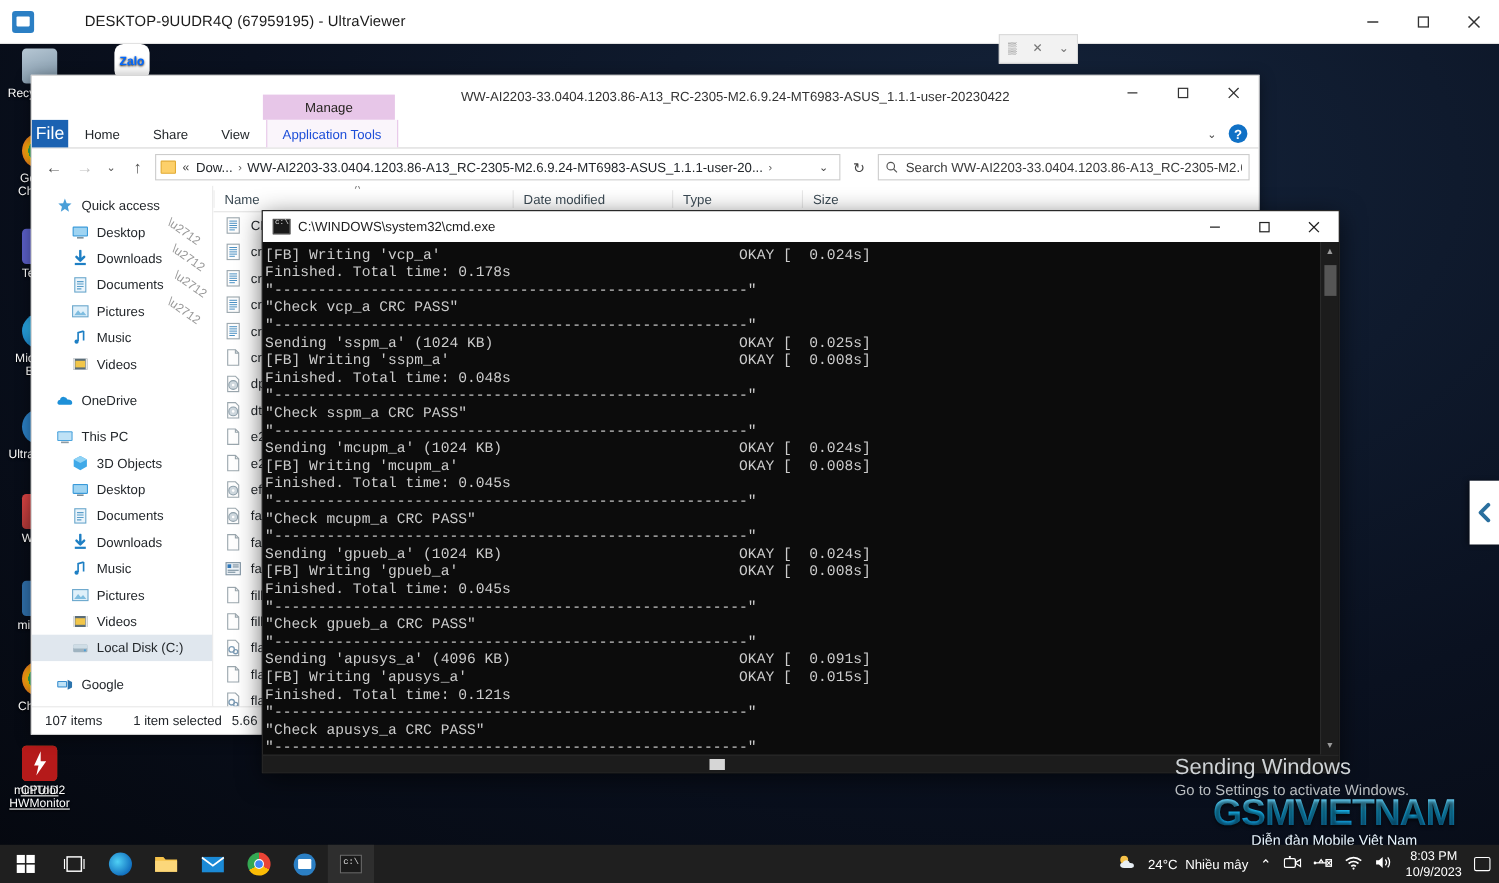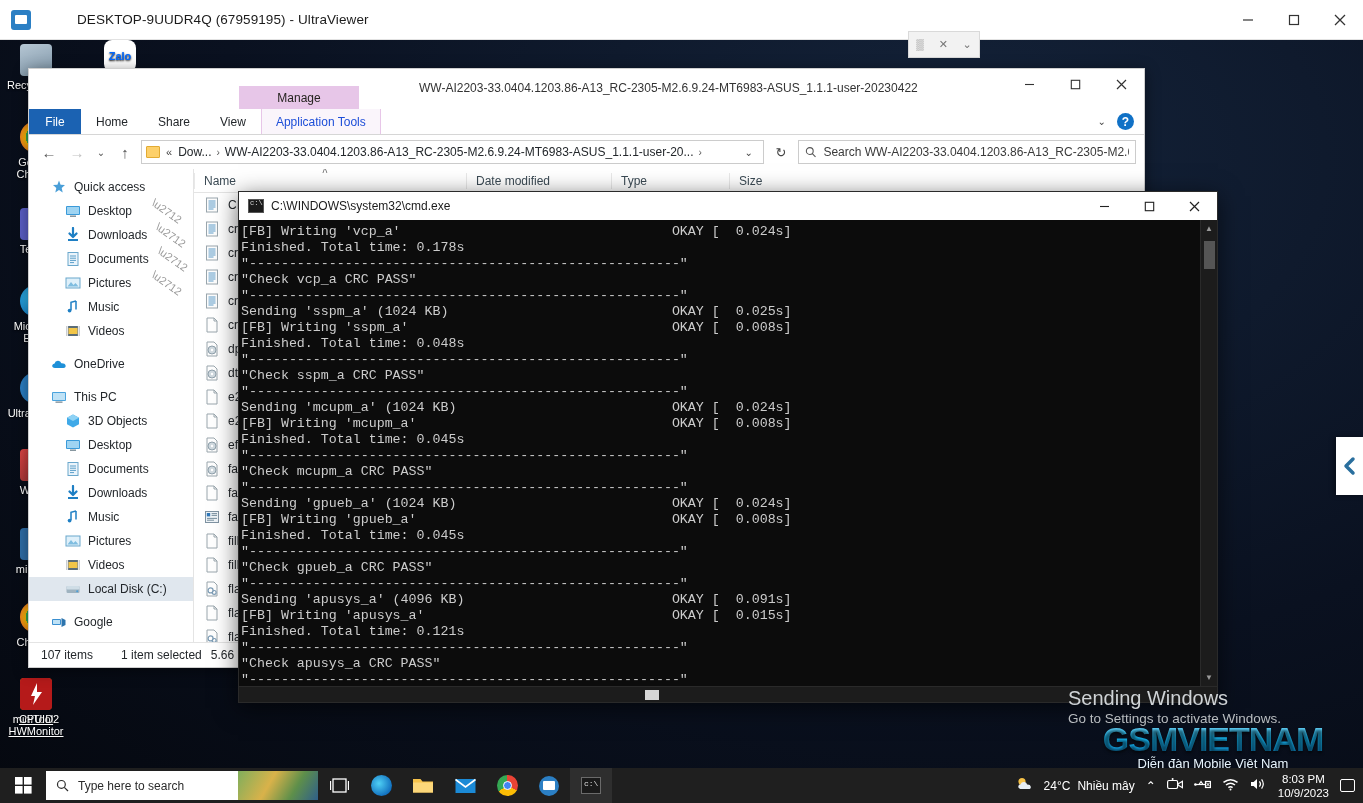--- a/index.html
+++ b/index.html
@@ -96,21 +96,21 @@
     width: 46px; height: 30px; display: flex; align-items: center;
     justify-content: center; color: #333;
   }
 
   .ex-ribbon {
     height: 26px; display: flex; align-items: stretch;
     border-bottom: 1px solid #d6d6d6; background: #fff;
     position: relative;
   }
   .rib-file {
-    width: 52px; background: #1b62b2; color: #fff; font-size: 12px;
+    width: 33px; background: #1b62b2; color: #fff; font-size: 16px;
     display: flex; align-items: center; justify-content: center;
   }
   .rib-tab {
     padding: 0 15px; font-size: 12px; color: #23272b;
     display: flex; align-items: center;
   }
   .rib-apptools {
     width: 120px; background: #faf5fb; color: #1d4ed8; font-size: 12px;
     display: flex; align-items: center; justify-content: center;
     border-left: 1px solid #e7c6e8; border-right: 1px solid #e7c6e8;
@@ -888,28 +888,20 @@
 
   <div class="taskbar">
     <div class="tb-start">
       <svg width="17" height="17" viewBox="0 0 17 17">
         <rect x="0" y="0" width="7.6" height="7.6" fill="#ffffff"></rect>
         <rect x="9" y="0" width="7.6" height="7.6" fill="#ffffff"></rect>
         <rect x="0" y="9" width="7.6" height="7.6" fill="#ffffff"></rect>
         <rect x="9" y="9" width="7.6" height="7.6" fill="#ffffff"></rect>
       </svg>
     </div>
-    <div class="tb-search">
-      <svg width="13" height="13" viewBox="0 0 13 13">
-        <circle cx="5.4" cy="5.4" r="3.9" fill="none" stroke="#2b2b2b" stroke-width="1.2"></circle>
-        <path d="M8.3 8.3 L12 12" stroke="#2b2b2b" stroke-width="1.2"></path>
-      </svg>
-      <span class="ph">Type here to search</span>
-      <span class="pic"></span>
-    </div>
 
     <div class="tb-icon">
       <svg width="19" height="17" viewBox="0 0 19 17">
           <rect x="3" y="2" width="13" height="13" fill="none" stroke="#ffffff" stroke-width="1.3"></rect>
           <path d="M0.5 4 V13 M18.5 4 V13" stroke="#ffffff" stroke-width="1.3"></path>
         </svg>
     </div>
     <div class="tb-icon">
       <span style="display:block;width:21px;height:21px;border-radius:50%;background:radial-gradient(circle at 38% 40%,#4fd0f5,#0f6cbd 75%);"></span>
     </div>

